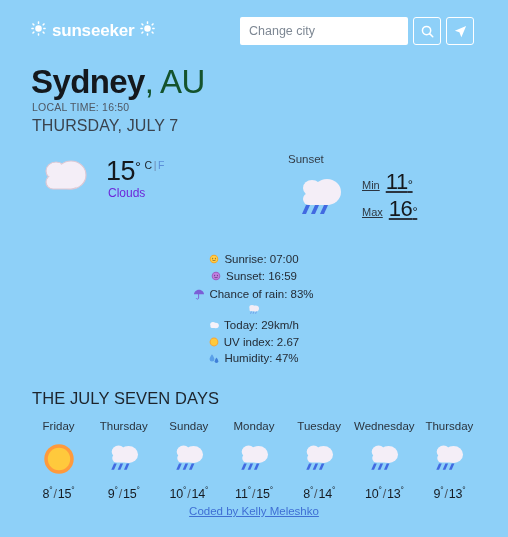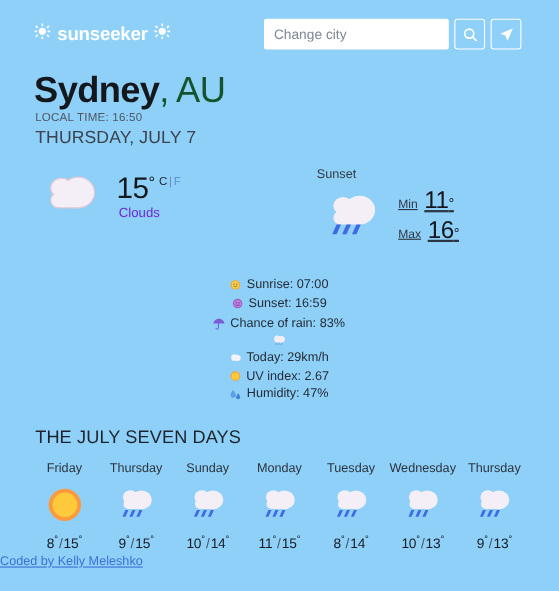--- a/index.html
+++ b/index.html
@@ -245,20 +245,21 @@
   }
   .fc-temps .sep { color: #4b5560; margin: 0 1px; }
   .fc-sup { font-size: 8.5px; vertical-align: super; }
 
   
   .footer {
     position: absolute;
     left: 0;
     right: 0;
     bottom: 18px;
+    text-align: center;
   }
   .footer a {
     font-size: 11.5px;
     color: #3f6fd4;
     text-decoration: underline;
   }
 </style>
 </head>
 <body>
 

